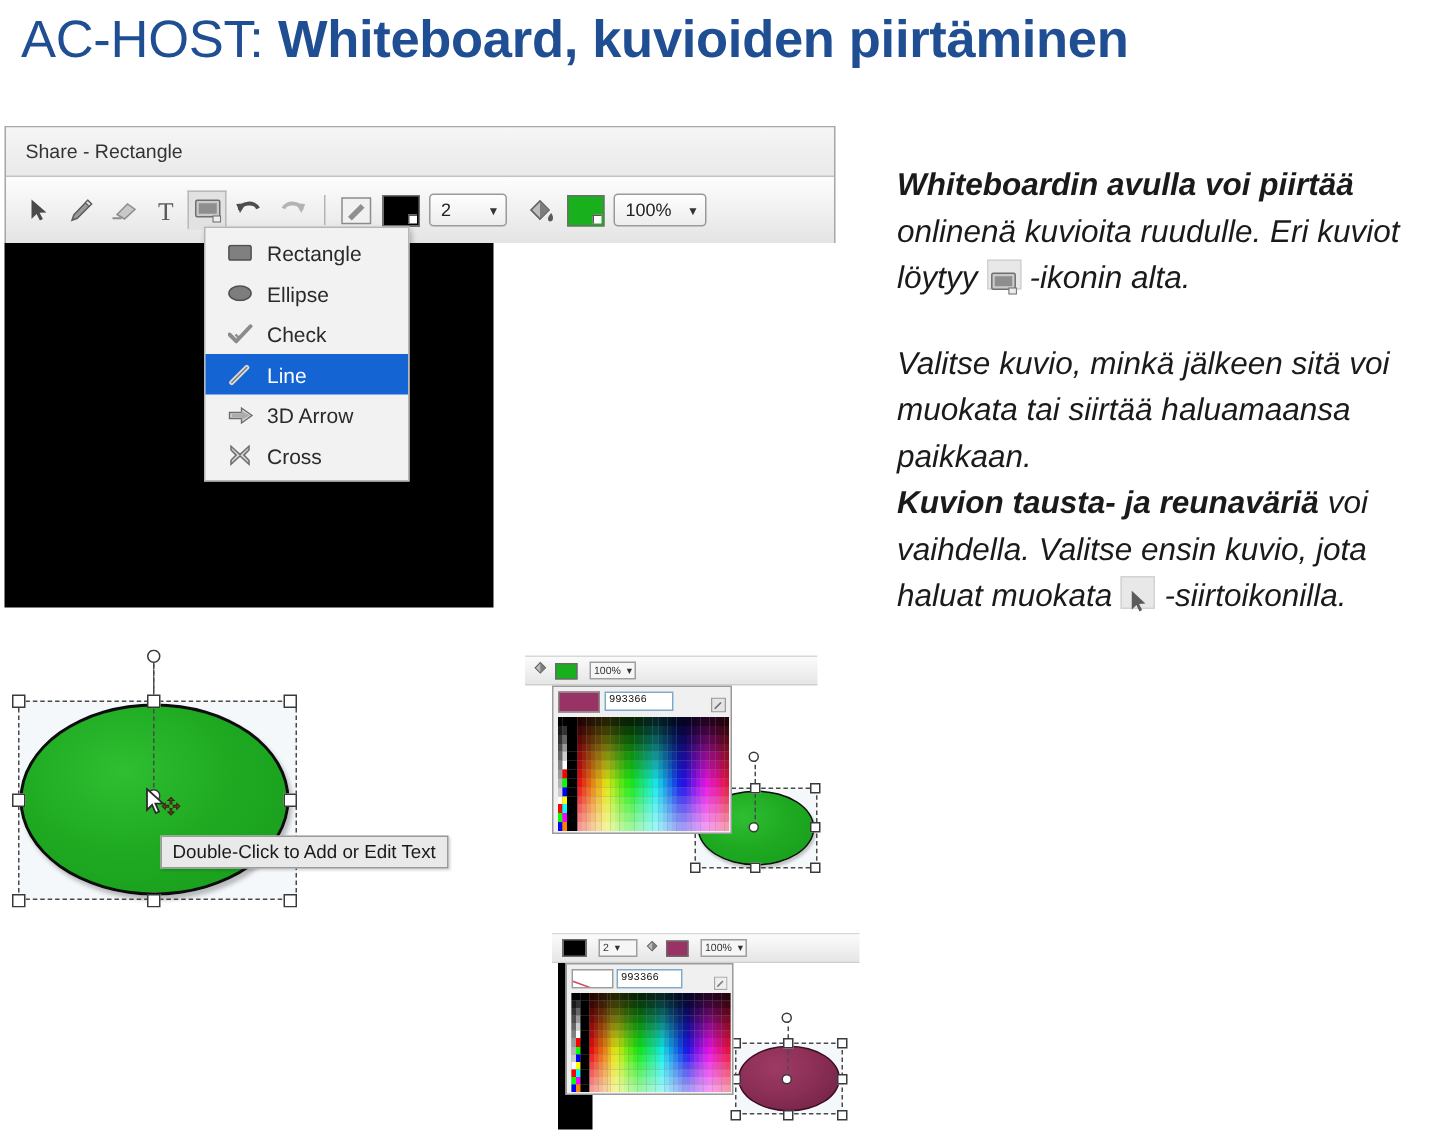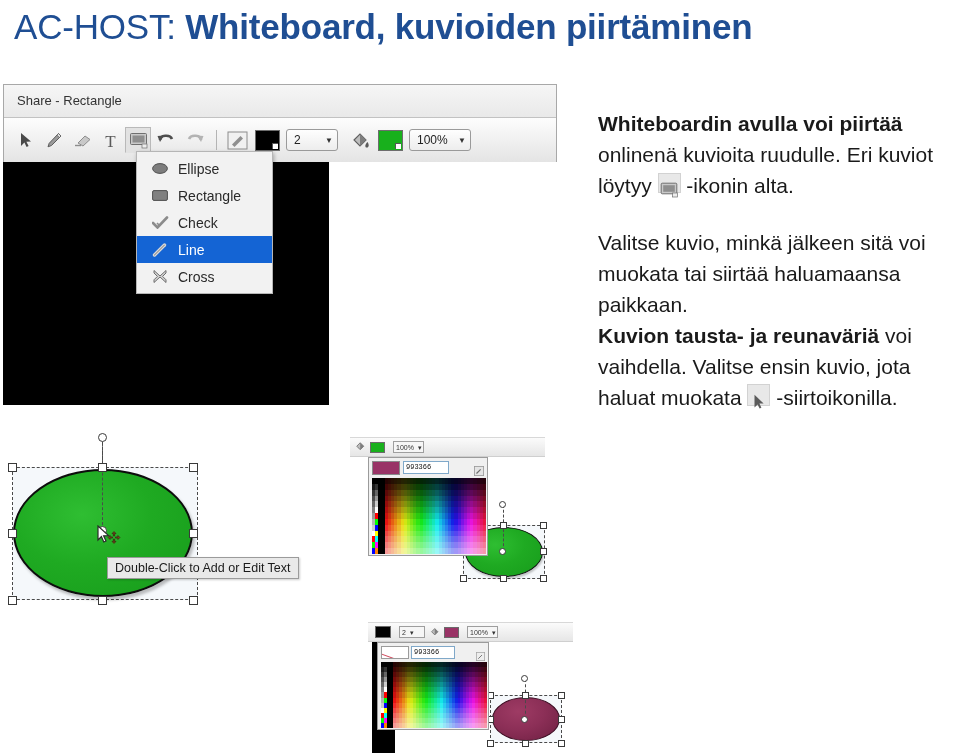--- a/index.html
+++ b/index.html
@@ -183,21 +183,21 @@
   
   #text-col {
     position: absolute;
     left: 598px;
     top: 108px;
     width: 352px;
     font-size: 21px;
     line-height: 31px;
     color: #1a1a1a;
   }
-  #text-col p { margin: 0; }
+  #text-col p { margin: 0; font-style: italic; }
   #text-col .gap { height: 24px; }
   #text-col b { font-weight: 700; }
   .inline-ico {
     display: inline-block;
     vertical-align: -5px;
     background: #e8e8e8;
     border: 1px solid #d2d2d2;
     box-sizing: border-box;
   }
 
@@ -490,33 +490,33 @@
   </div>
 </div>
 
 <div id="wb-canvas"></div>
 
 <div id="shape-menu">
 
   <div class="menu-item">
     <span class="mi-ico">
       <svg width="16" height="11" viewBox="0 0 16 11">
+          <rect x=".6" y=".6" width="14.8" height="9.8" rx="1.4" fill="#808080" stroke="#4f4f4f"></rect>
+        </svg>
+    </span>
+    <span>Rectangle</span>
+  </div>
+
+  <div class="menu-item">
+    <span class="mi-ico">
+      <svg width="16" height="11" viewBox="0 0 16 11">
           <ellipse cx="8" cy="5.5" rx="7.4" ry="4.9" fill="#7d7d7d" stroke="#4f4f4f"></ellipse>
         </svg>
     </span>
     <span>Ellipse</span>
-  </div>
-
-  <div class="menu-item">
-    <span class="mi-ico">
-      <svg width="16" height="11" viewBox="0 0 16 11">
-          <rect x=".6" y=".6" width="14.8" height="9.8" rx="1.4" fill="#808080" stroke="#4f4f4f"></rect>
-        </svg>
-    </span>
-    <span>Rectangle</span>
   </div>
 
 
   <div class="menu-item">
     <span class="mi-ico">
       <svg width="17" height="13" viewBox="0 0 17 13">
           <path d="M1 7 L5.5 11.5 L15 1.5" stroke="#8b8b8b" stroke-width="2.6" fill="none" stroke-linecap="round"></path>
           <path d="M5 7 L8 10" stroke="#8b8b8b" stroke-width="1.6" fill="none"></path>
         </svg>
     </span>
@@ -526,20 +526,29 @@
   <div class="menu-item selected">
     <span class="mi-ico">
       <svg width="16" height="14" viewBox="0 0 16 14">
           <path d="M2.5 12 L12.5 2" stroke="#d9d9d9" stroke-width="3.4" stroke-linecap="round"></path>
           <path d="M2.5 12 L12.5 2" stroke="#7b7b7b" stroke-width="1" stroke-linecap="round"></path>
         </svg>
     </span>
     <span>Line</span>
   </div>
 
+  <div class="menu-item">
+    <span class="mi-ico">
+      <svg width="17" height="12" viewBox="0 0 17 12">
+          <path d="M1 4 L9 4 L9 1 L16 6 L9 11 L9 8 L1 8 Z" fill="#d4d4d4" stroke="#6b6b6b" stroke-width=".9"></path>
+          <path d="M2.5 5 L9 5 L9 3 L14.4 6 L9 9 L9 7 L2.5 7 Z" fill="#ababab"></path>
+        </svg>
+    </span>
+    <span>3D Arrow</span>
+  </div>
 
 
   <div class="menu-item">
     <span class="mi-ico">
       <svg width="16" height="15" viewBox="0 0 16 15">
           <path d="M2 1.5 L8 7 L14 1.5 L14 4 L10.6 7.4 L14 10.8 L14 13.5 L8 8 L2 13.5 L2 10.8 L5.4 7.4 L2 4 Z" fill="#d2d2d2" stroke="#6e6e6e" stroke-width="1"></path>
         </svg>
     </span>
     <span>Cross</span>
   </div>

